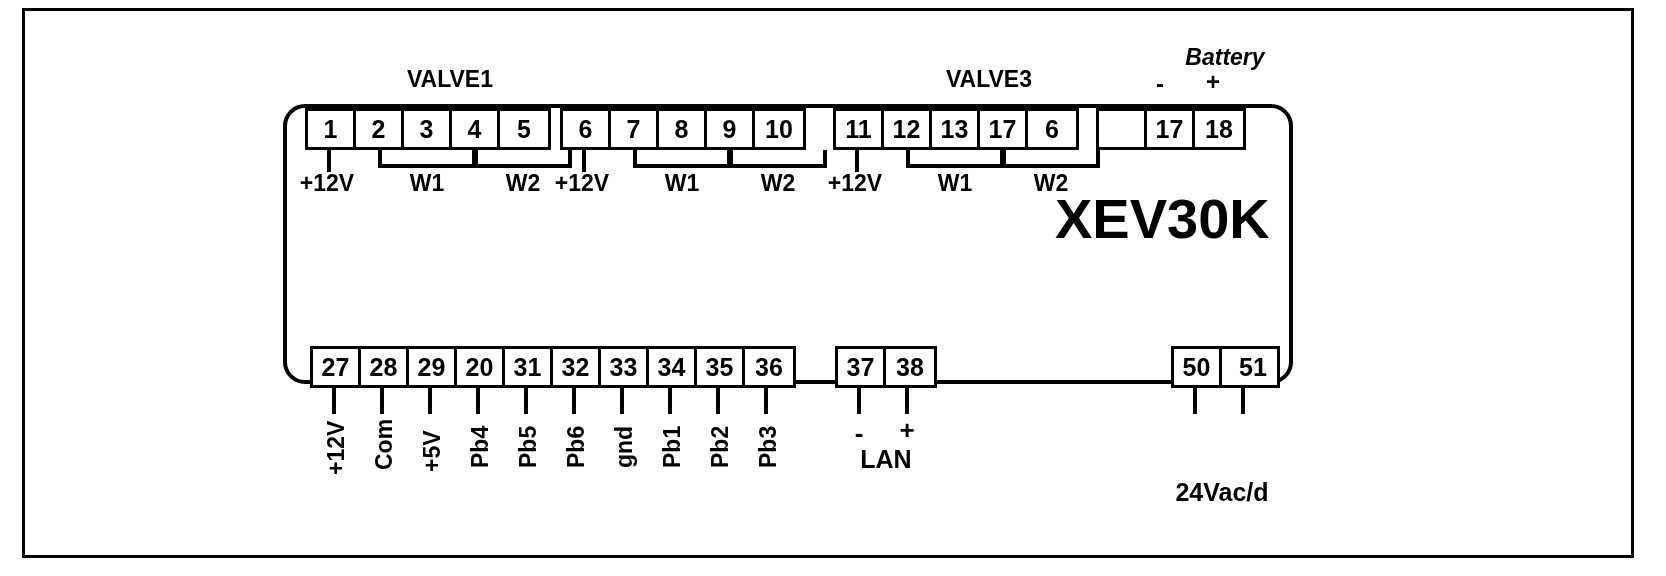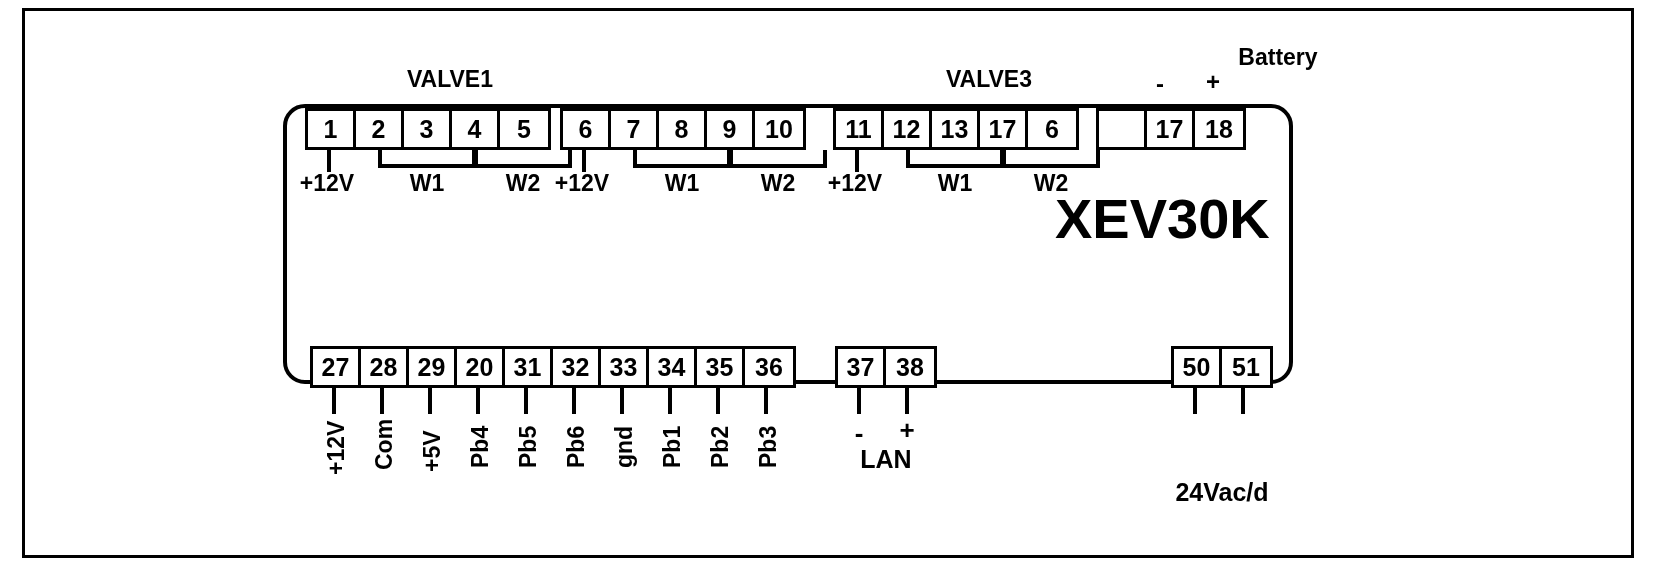--- a/index.html
+++ b/index.html
@@ -134,21 +134,21 @@
 <div id="frame"></div>
 
 <div class="layer">
 
   <div id="device"></div>
 
   <div class="sect-title" style="left:333px;top:66px;width:160px;">VALVE1</div>
   <div class="sect-title" style="left:602px;top:78px;width:160px;margin-top:32px;">VALVE2</div>
   <div class="sect-title" style="left:872px;top:66px;width:160px;">VALVE3</div>
 
-  <div class="batt-title" style="left:1193px;top:44px;width:170px;">Battery</div>
+  <div class="batt-title" style="left:1140px;top:44px;width:170px;font-style:italic;">Battery</div>
   <div class="batt-sign" style="left:1145px;top:70px;">-</div>
   <div class="batt-sign" style="left:1198px;top:68px;">+</div>
 
   <div class="tgroup top" style="left:305px;top:108px;">
     <div class="term">1</div>
     <div class="term">2</div>
     <div class="term">3</div>
     <div class="term">4</div>
     <div class="term">5</div>
   </div>
@@ -212,21 +212,21 @@
     <div class="term">34</div>
     <div class="term">35</div>
     <div class="term">36</div>
   </div>
 
   <div class="tgroup bot" style="left:835px;top:346px;">
     <div class="term">37</div>
     <div class="term">38</div>
   </div>
 
-  <div class="tgroup bot" style="left:1171px;top:346px;">
+  <div class="tgroup bot" style="left:1171px;top:346px;gap:7px;">
     <div class="term">50</div>
     <div class="term">51</div>
   </div>
 
   <div class="tick" style="left:332px;top:388px;height:26px;"></div>
   <div class="tick" style="left:380px;top:388px;height:26px;"></div>
   <div class="tick" style="left:428px;top:388px;height:26px;"></div>
   <div class="tick" style="left:476px;top:388px;height:26px;"></div>
   <div class="tick" style="left:524px;top:388px;height:26px;"></div>
   <div class="tick" style="left:572px;top:388px;height:26px;"></div>

